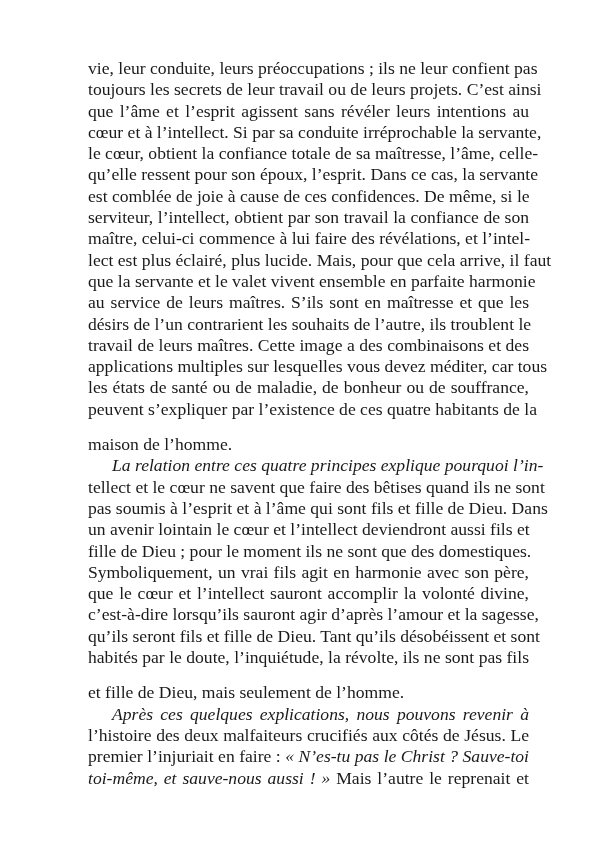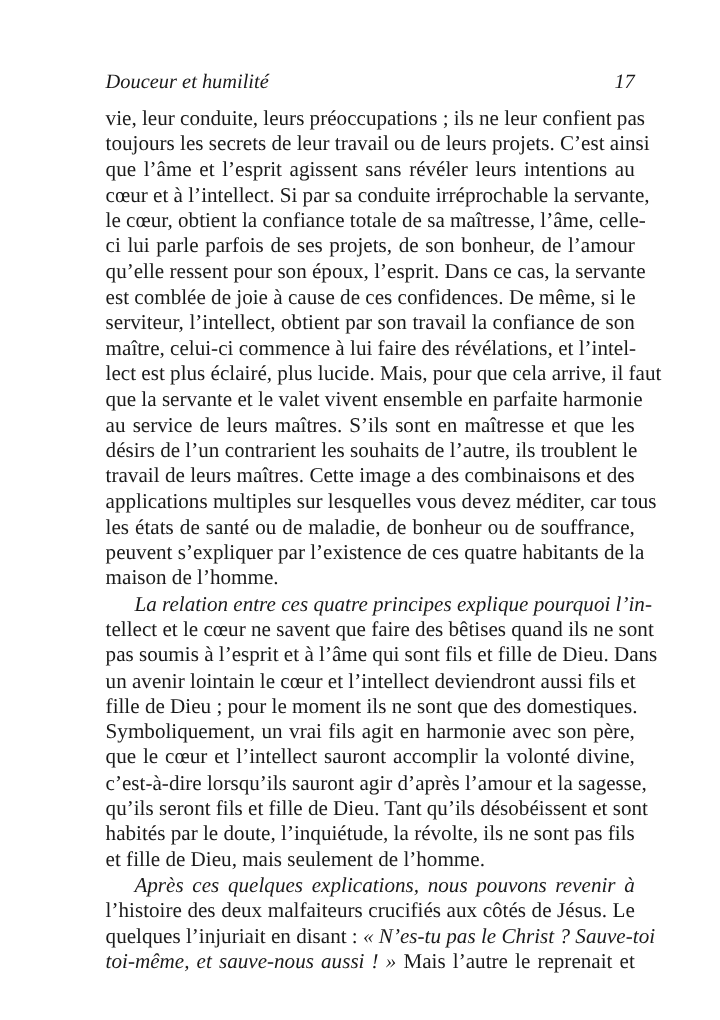--- a/index.html
+++ b/index.html
@@ -37,47 +37,43 @@
   }
   .line {
     display: block;
     white-space: nowrap;
     text-align: justify;
     text-align-last: justify;
     height: 21.3px;
   }
   .line.last {
     text-align-last: left;
+    margin-top: 14px;
   }
   .line.indent {
     padding-left: 24px;
     font-style: italic;
   }
   .it {
     font-style: italic;
   }
 </style>
 </head>
 <body>
 
 <div class="page">
-  <div class="running-header">
-    <span>Douceur et humilité</span>
-    <span>17</span>
-  </div>
 
   <div class="body-text">
 
     <div>
       <span class="line">vie, leur conduite, leurs préoccupations ; ils ne leur confient pas</span>
       <span class="line">toujours les secrets de leur travail ou de leurs projets. C’est ainsi</span>
       <span class="line">que l’âme et l’esprit agissent sans révéler leurs intentions au</span>
       <span class="line">cœur et à l’intellect. Si par sa conduite irréprochable la servante,</span>
       <span class="line">le cœur, obtient la confiance totale de sa maîtresse, l’âme, celle-</span>
-      <span class="line">ci lui parle parfois de ses projets, de son bonheur, de l’amour</span>
       <span class="line">qu’elle ressent pour son époux, l’esprit. Dans ce cas, la servante</span>
       <span class="line">est comblée de joie à cause de ces confidences. De même, si le</span>
       <span class="line">serviteur, l’intellect, obtient par son travail la confiance de son</span>
       <span class="line">maître, celui-ci commence à lui faire des révélations, et l’intel-</span>
       <span class="line">lect est plus éclairé, plus lucide. Mais, pour que cela arrive, il faut</span>
       <span class="line">que la servante et le valet vivent ensemble en parfaite harmonie</span>
       <span class="line">au service de leurs maîtres. S’ils sont en maîtresse et que les</span>
       <span class="line">désirs de l’un contrarient les souhaits de l’autre, ils troublent le</span>
       <span class="line">travail de leurs maîtres. Cette image a des combinaisons et des</span>
       <span class="line">applications multiples sur lesquelles vous devez méditer, car tous</span>
@@ -96,17 +92,17 @@
       <span class="line">que le cœur et l’intellect sauront accomplir la volonté divine,</span>
       <span class="line">c’est-à-dire lorsqu’ils sauront agir d’après l’amour et la sagesse,</span>
       <span class="line">qu’ils seront fils et fille de Dieu. Tant qu’ils désobéissent et sont</span>
       <span class="line">habités par le doute, l’inquiétude, la révolte, ils ne sont pas fils</span>
       <span class="line last">et fille de Dieu, mais seulement de l’homme.</span>
     </div>
 
     <div>
       <span class="line indent">Après ces quelques explications, nous pouvons revenir à</span>
       <span class="line">l’histoire des deux malfaiteurs crucifiés aux côtés de Jésus. Le</span>
-      <span class="line"><span>quelques l’injuriait en disant : </span><span class="it">« N’es-tu pas le Christ ? Sauve-toi</span></span>
+      <span class="line"><span>premier l’injuriait en faire : </span><span class="it">« N’es-tu pas le Christ ? Sauve-toi</span></span>
       <span class="line"><span class="it">toi-même, et sauve-nous aussi ! »</span><span> Mais l’autre le reprenait et</span></span>
     </div>
   </div>
 </div>
 
 </body></html>

